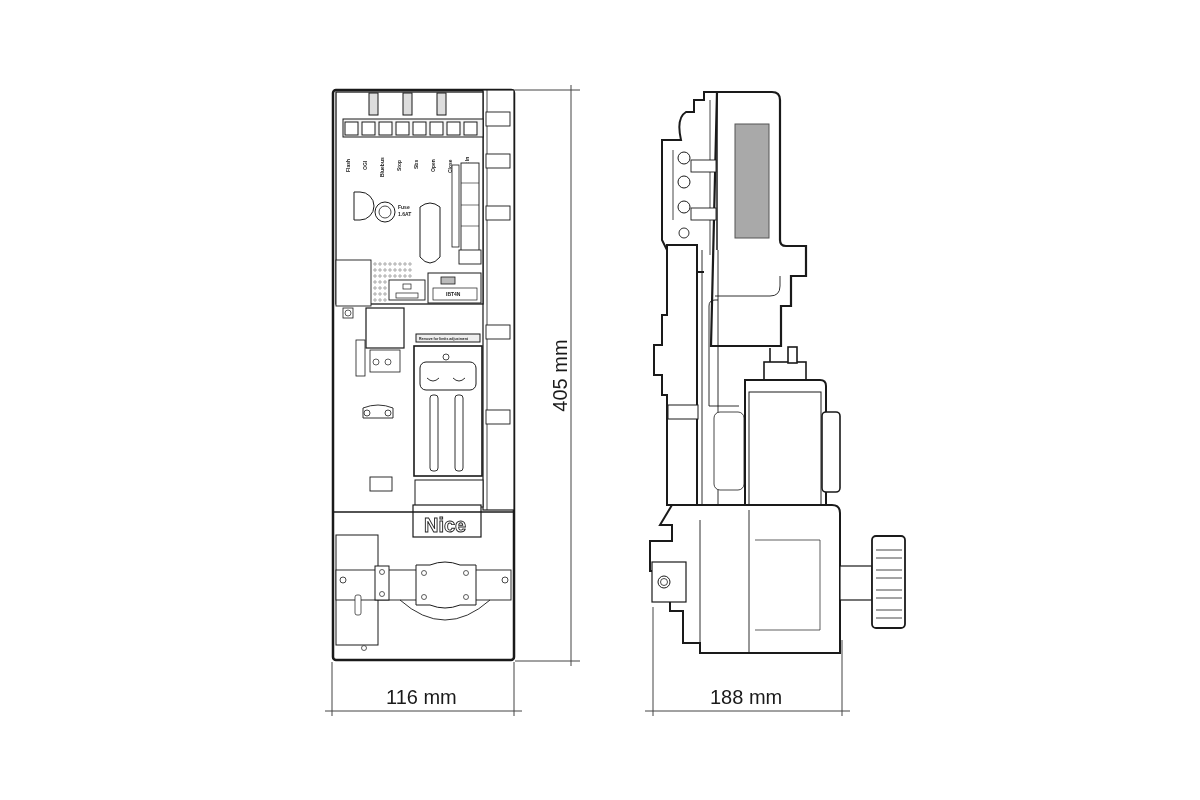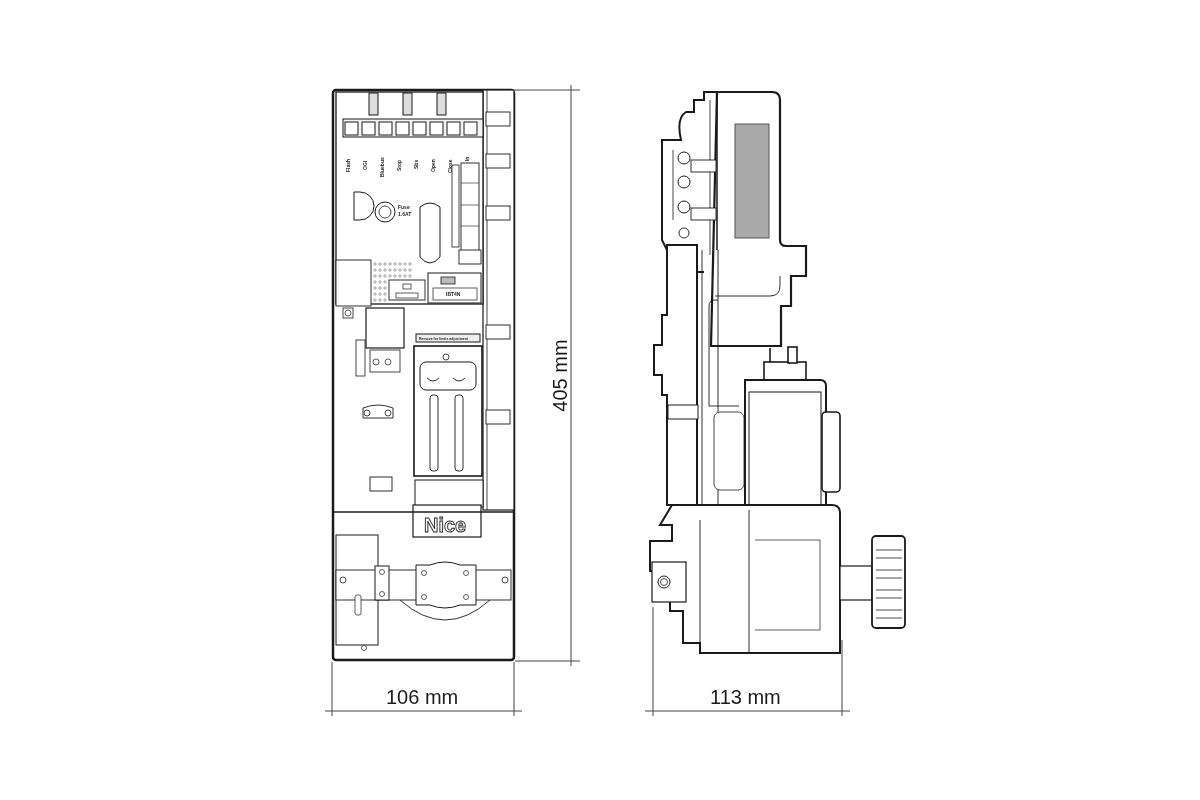--- a/index.html
+++ b/index.html
@@ -236,15 +236,15 @@
       <line x1="876" y1="570" x2="902" y2="570"></line>
       <line x1="876" y1="578" x2="902" y2="578"></line>
       <line x1="876" y1="590" x2="902" y2="590"></line>
       <line x1="876" y1="598" x2="902" y2="598"></line>
       <line x1="876" y1="610" x2="902" y2="610"></line>
       <line x1="876" y1="618" x2="902" y2="618"></line>
     </g>
   </g>
 </svg>
 
-<div class="dim-label" style="left:386px; top:686px;">106 mm</div>
-<div class="dim-label" style="left:710px; top:686px;">113 mm</div>
+<div class="dim-label" style="left:386px; top:686px;">116 mm</div>
+<div class="dim-label" style="left:710px; top:686px;">188 mm</div>
 <div class="dim-label vertical" style="left:520px; top:364px; width:80px; text-align:center;">405 mm</div>
 
 </body></html>

